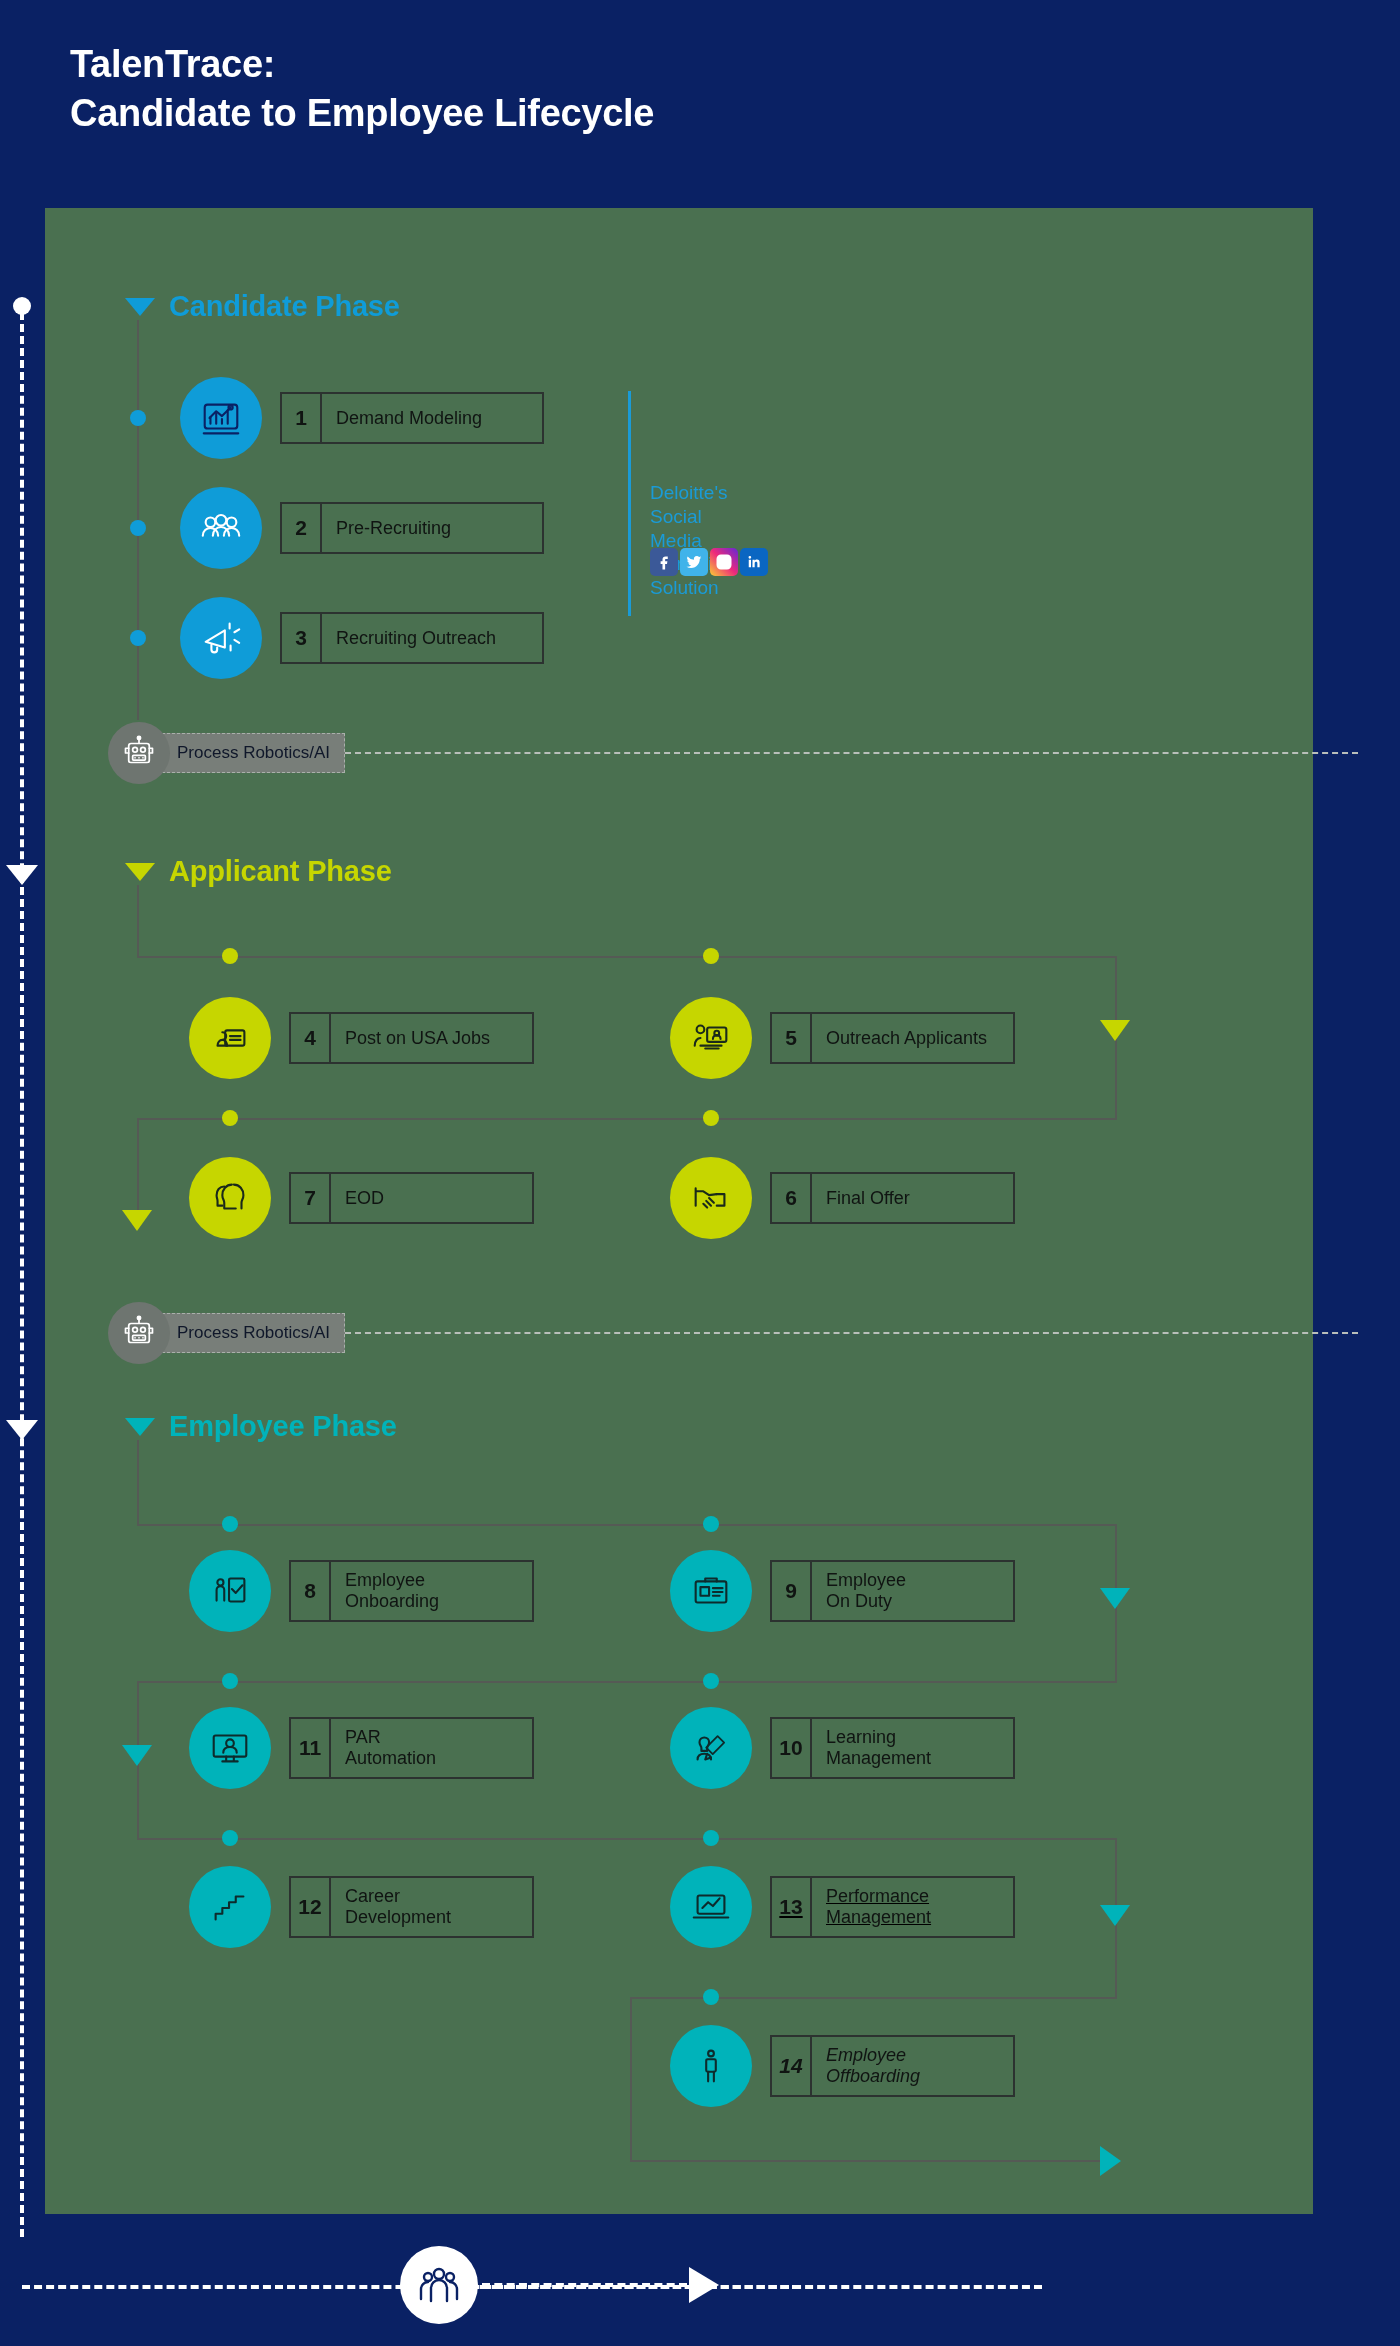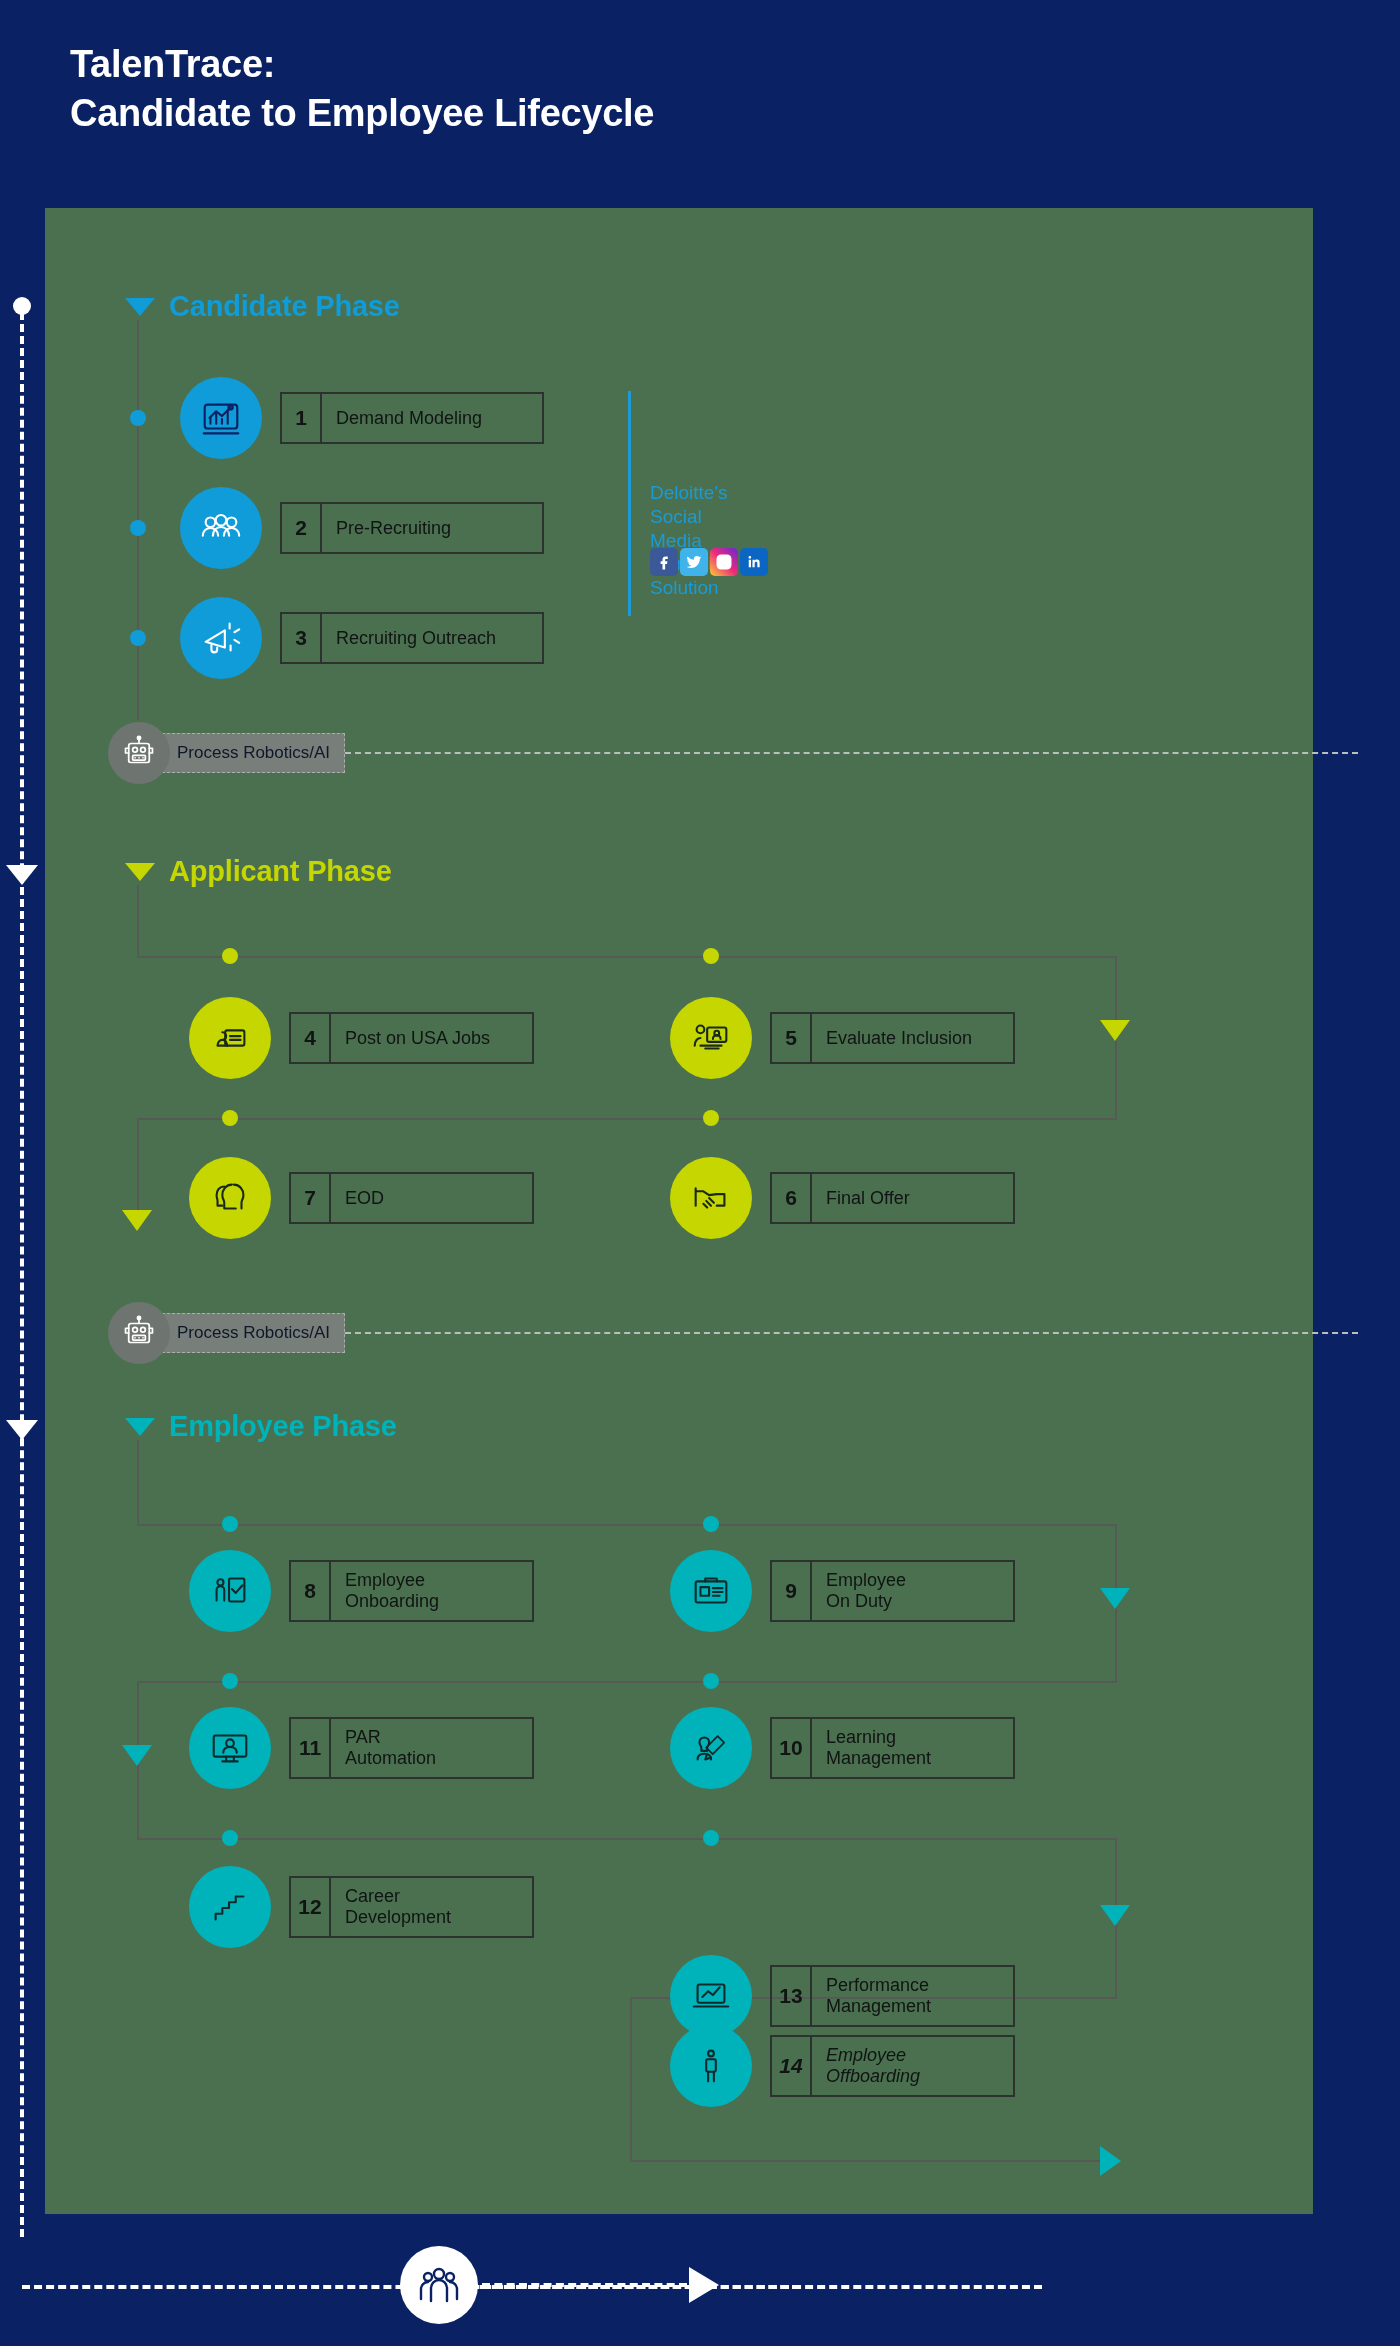--- a/index.html
+++ b/index.html
@@ -348,21 +348,21 @@
       <circle cx="13" cy="15" r="4"></circle>
         <path d="M7 32c0-5 3-8 6-8"></path>
       <rect x="20" y="13" width="20" height="15" rx="2"></rect>
       <circle cx="30" cy="19" r="2.5"></circle>
         <path d="M26 25c0-2.5 2-4 4-4s4 1.5 4 4"></path>
       <path d="M13 32h22M18 35h14"></path>
     </svg>
   </div>
   <div class="step-box" style="width:245px;">
     <div class="step-num">5</div>
-    <div class="step-label">Evaluate Inclusion</div>
+    <div class="step-label">Outreach Applicants</div>
   </div>
 </div>
 
 <div class="step" style="left:670px; top:1157px;">
   <div class="step-icon" style="background:#c6d600;">
     <svg viewBox="0 0 48 48" fill="none" stroke="#1a2a1a" stroke-width="2.2" stroke-linecap="round" stroke-linejoin="round">
       <path d="M8 14v18M8 17h8l6 4 8-1"></path>
       <path d="M22 24l5 5M19 27l5 5M16 30l4 4"></path>
       <path d="M30 20h8v12h-8"></path>
     </svg>
@@ -503,21 +503,21 @@
       <path d="M9 37v-6h7v-6h7v-6h7v-6h8"></path>
     </svg>
   </div>
   <div class="step-box" style="width:245px; height:62px;">
     <div class="step-num">12</div>
     <div class="step-label">Career
 Development</div>
   </div>
 </div>
 
-<div class="step" style="left:670px; top:1955px;">
+<div class="step" style="left:670px; top:1866px;text-decoration:underline;">
   <div class="step-icon" style="background:#00b3ba;">
     <svg viewBox="0 0 48 48" fill="none" stroke="#0d2b2c" stroke-width="2.2" stroke-linecap="round" stroke-linejoin="round">
       <rect x="10" y="12" width="28" height="19" rx="2"></rect>
       <path d="M6 35h36"></path>
       <path d="M15 25l6-6 5 4 7-8"></path>
     </svg>
   </div>
   <div class="step-box" style="width:245px; height:62px;">
     <div class="step-num">13</div>
     <div class="step-label">Performance

